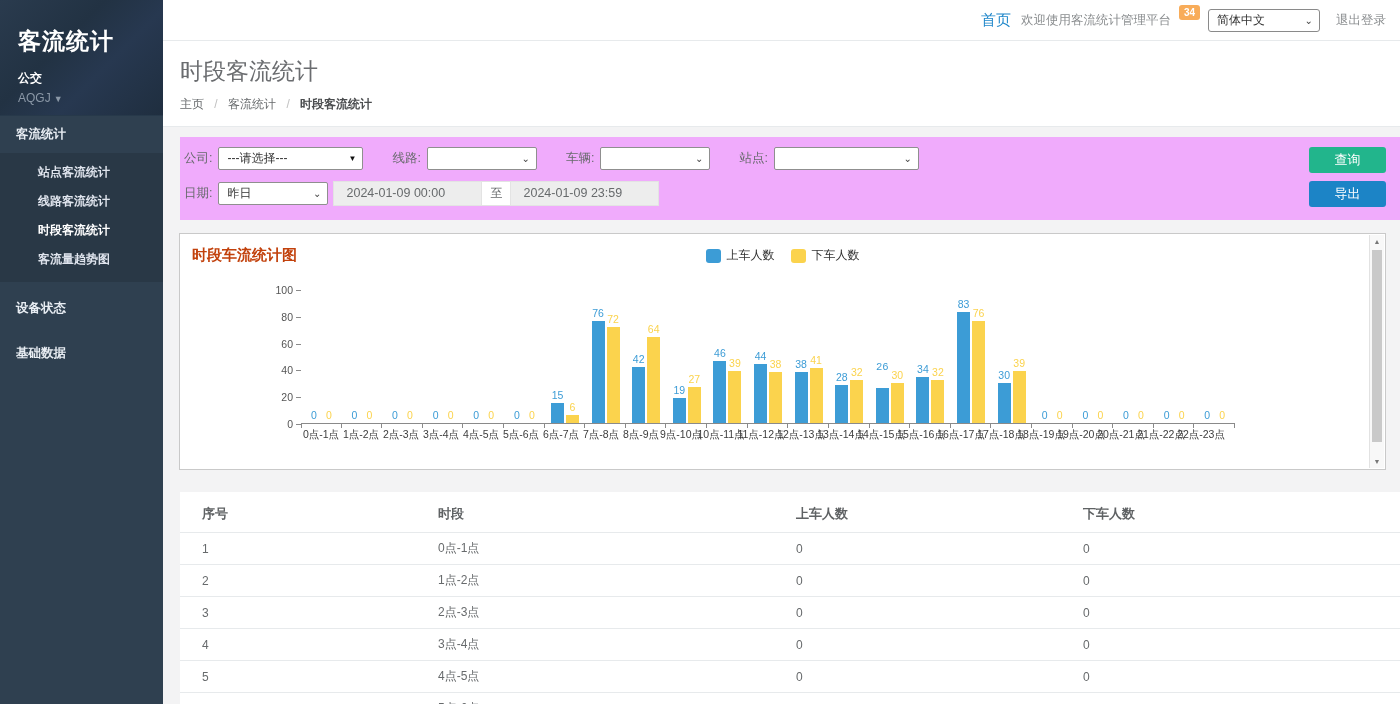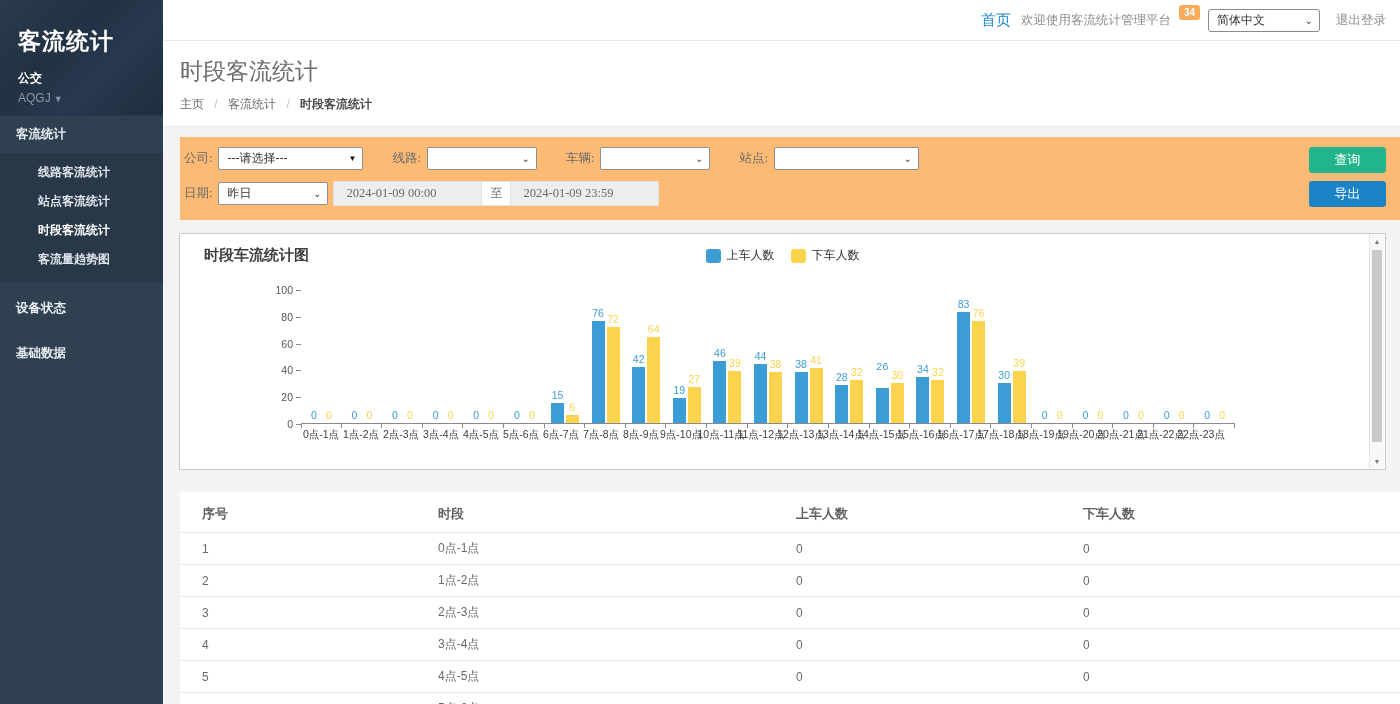--- a/index.html
+++ b/index.html
@@ -35,36 +35,36 @@
   .heading { background:#ffffff; border-bottom:1px solid #e7eaec; padding:15px 0 13px 17px; flex:0 0 auto; }
   .page-title { font-size:23px; font-weight:normal; color:#6a6c6f; }
   .breadcrumb { margin-top:9px; font-size:12px; color:#676a6c; }
   .breadcrumb .sep { color:#c0c0c0; margin:0 7px; }
   .breadcrumb .crumb { cursor:pointer; }
   .breadcrumb .crumb.last { font-weight:bold; color:#4b4d4f; cursor:default; }
 
   .content { flex:1 1 auto; padding-top:10px; overflow:hidden; }
 
   
-  .filter-panel { background:#fdba74; margin-left:17px; padding:10px 18px 14px 4px; position:relative;font-family:Liberation Serif, serif; }
+  .filter-panel { background:#f0abfc; margin-left:17px; padding:10px 18px 14px 4px; position:relative; }
   .frow { display:flex; align-items:center; }
   .frow + .frow { margin-top:11px; }
   .flabel { font-size:12.5px; color:#676a6c; margin:0 6px 0 0; }
   .sel { position:relative; height:23px; line-height:21px; border:1px solid #8f8f8f; border-radius:2px; background:#fff; font-size:12px; color:#333; padding:0 20px 0 8px; cursor:pointer; }
   .sel.tri .chev { font-size:8px; color:#111; }
   .w145 { width:145px; } .w110 { width:110px; }
   .gap { width:29px; } .gap-s { width:5px; }
   .dinput { height:25px; line-height:23px; background:#ededed; border:1px solid #e3e3e3; font-size:12.5px; color:#676a6c; padding:0 12px; width:149px; cursor:text; }
   .to-box { height:25px; line-height:23px; border:1px solid #e3e3e3; background:#fff; padding:0 8px; font-size:12px; color:#676a6c; margin:0 -1px; }
   .btn { width:77px; height:26px; border:none; border-radius:3px; color:#fff; font-size:13px; position:absolute; right:14px; cursor:pointer; font-family:inherit; }
   .btn-query { top:10px; } .btn-export { top:44px; }
 
   
   .chart-panel { margin:13px 14px 0 16px; background:#ffffff; border:1px solid #c9c9c9; height:237px; position:relative; }
-  .chart-title { position:absolute; left:24px; top:12px; font-size:15px; font-weight:bold; color:#404040; }
+  .chart-title { position:absolute; left:12px; top:12px; font-size:15px; font-weight:bold; color:#c2410c; }
   .legend { position:absolute; left:50%; transform:translateX(-50%); top:13px; display:flex; gap:16px; }
   .legend-item { display:flex; align-items:center; gap:6px; cursor:pointer; }
   .legend-swatch { width:15px; height:14px; border-radius:3px; }
   .legend-label { font-size:12px; color:#333; }
   .plot { position:absolute; left:121px; top:56px; width:934px; height:134px; display:flex; border-bottom:1px solid #8a8a8a; }
   .slot { flex:1 1 0; min-width:0; position:relative; }
   .slot::after { content:''; position:absolute; right:0; bottom:-5px; width:1px; height:4px; background:#8a8a8a; }
   .slot.first::before { content:''; position:absolute; left:0; bottom:-5px; width:1px; height:4px; background:#8a8a8a; }
   .bar { position:absolute; bottom:0; width:13px; }
   .b0 { left:calc(50% - 14px); } .b1 { left:calc(50% + 1px); }
@@ -93,22 +93,22 @@
 
 <div class="sidebar">
   <div class="brand">
     <div class="brand-title">客流统计</div>
     <div class="brand-org">公交</div>
     <div class="brand-user"><span>AQGJ</span><span class="caret">▼</span></div>
   </div>
   <nav id="side-nav">
       <div class="nav-parent active">客流统计</div>
       <div class="nav-sub">
+        <div class="nav-child">站点客流统计</div>
         <div class="nav-child">线路客流统计</div>
-        <div class="nav-child">站点客流统计</div>
         <div class="nav-child current">时段客流统计</div>
         <div class="nav-child">客流量趋势图</div>
       </div>
       <div class="nav-parent plain">设备状态</div>
       <div class="nav-parent plain">基础数据</div>
     </nav>
 </div>
 
 <div class="main">
   <div class="topbar">

